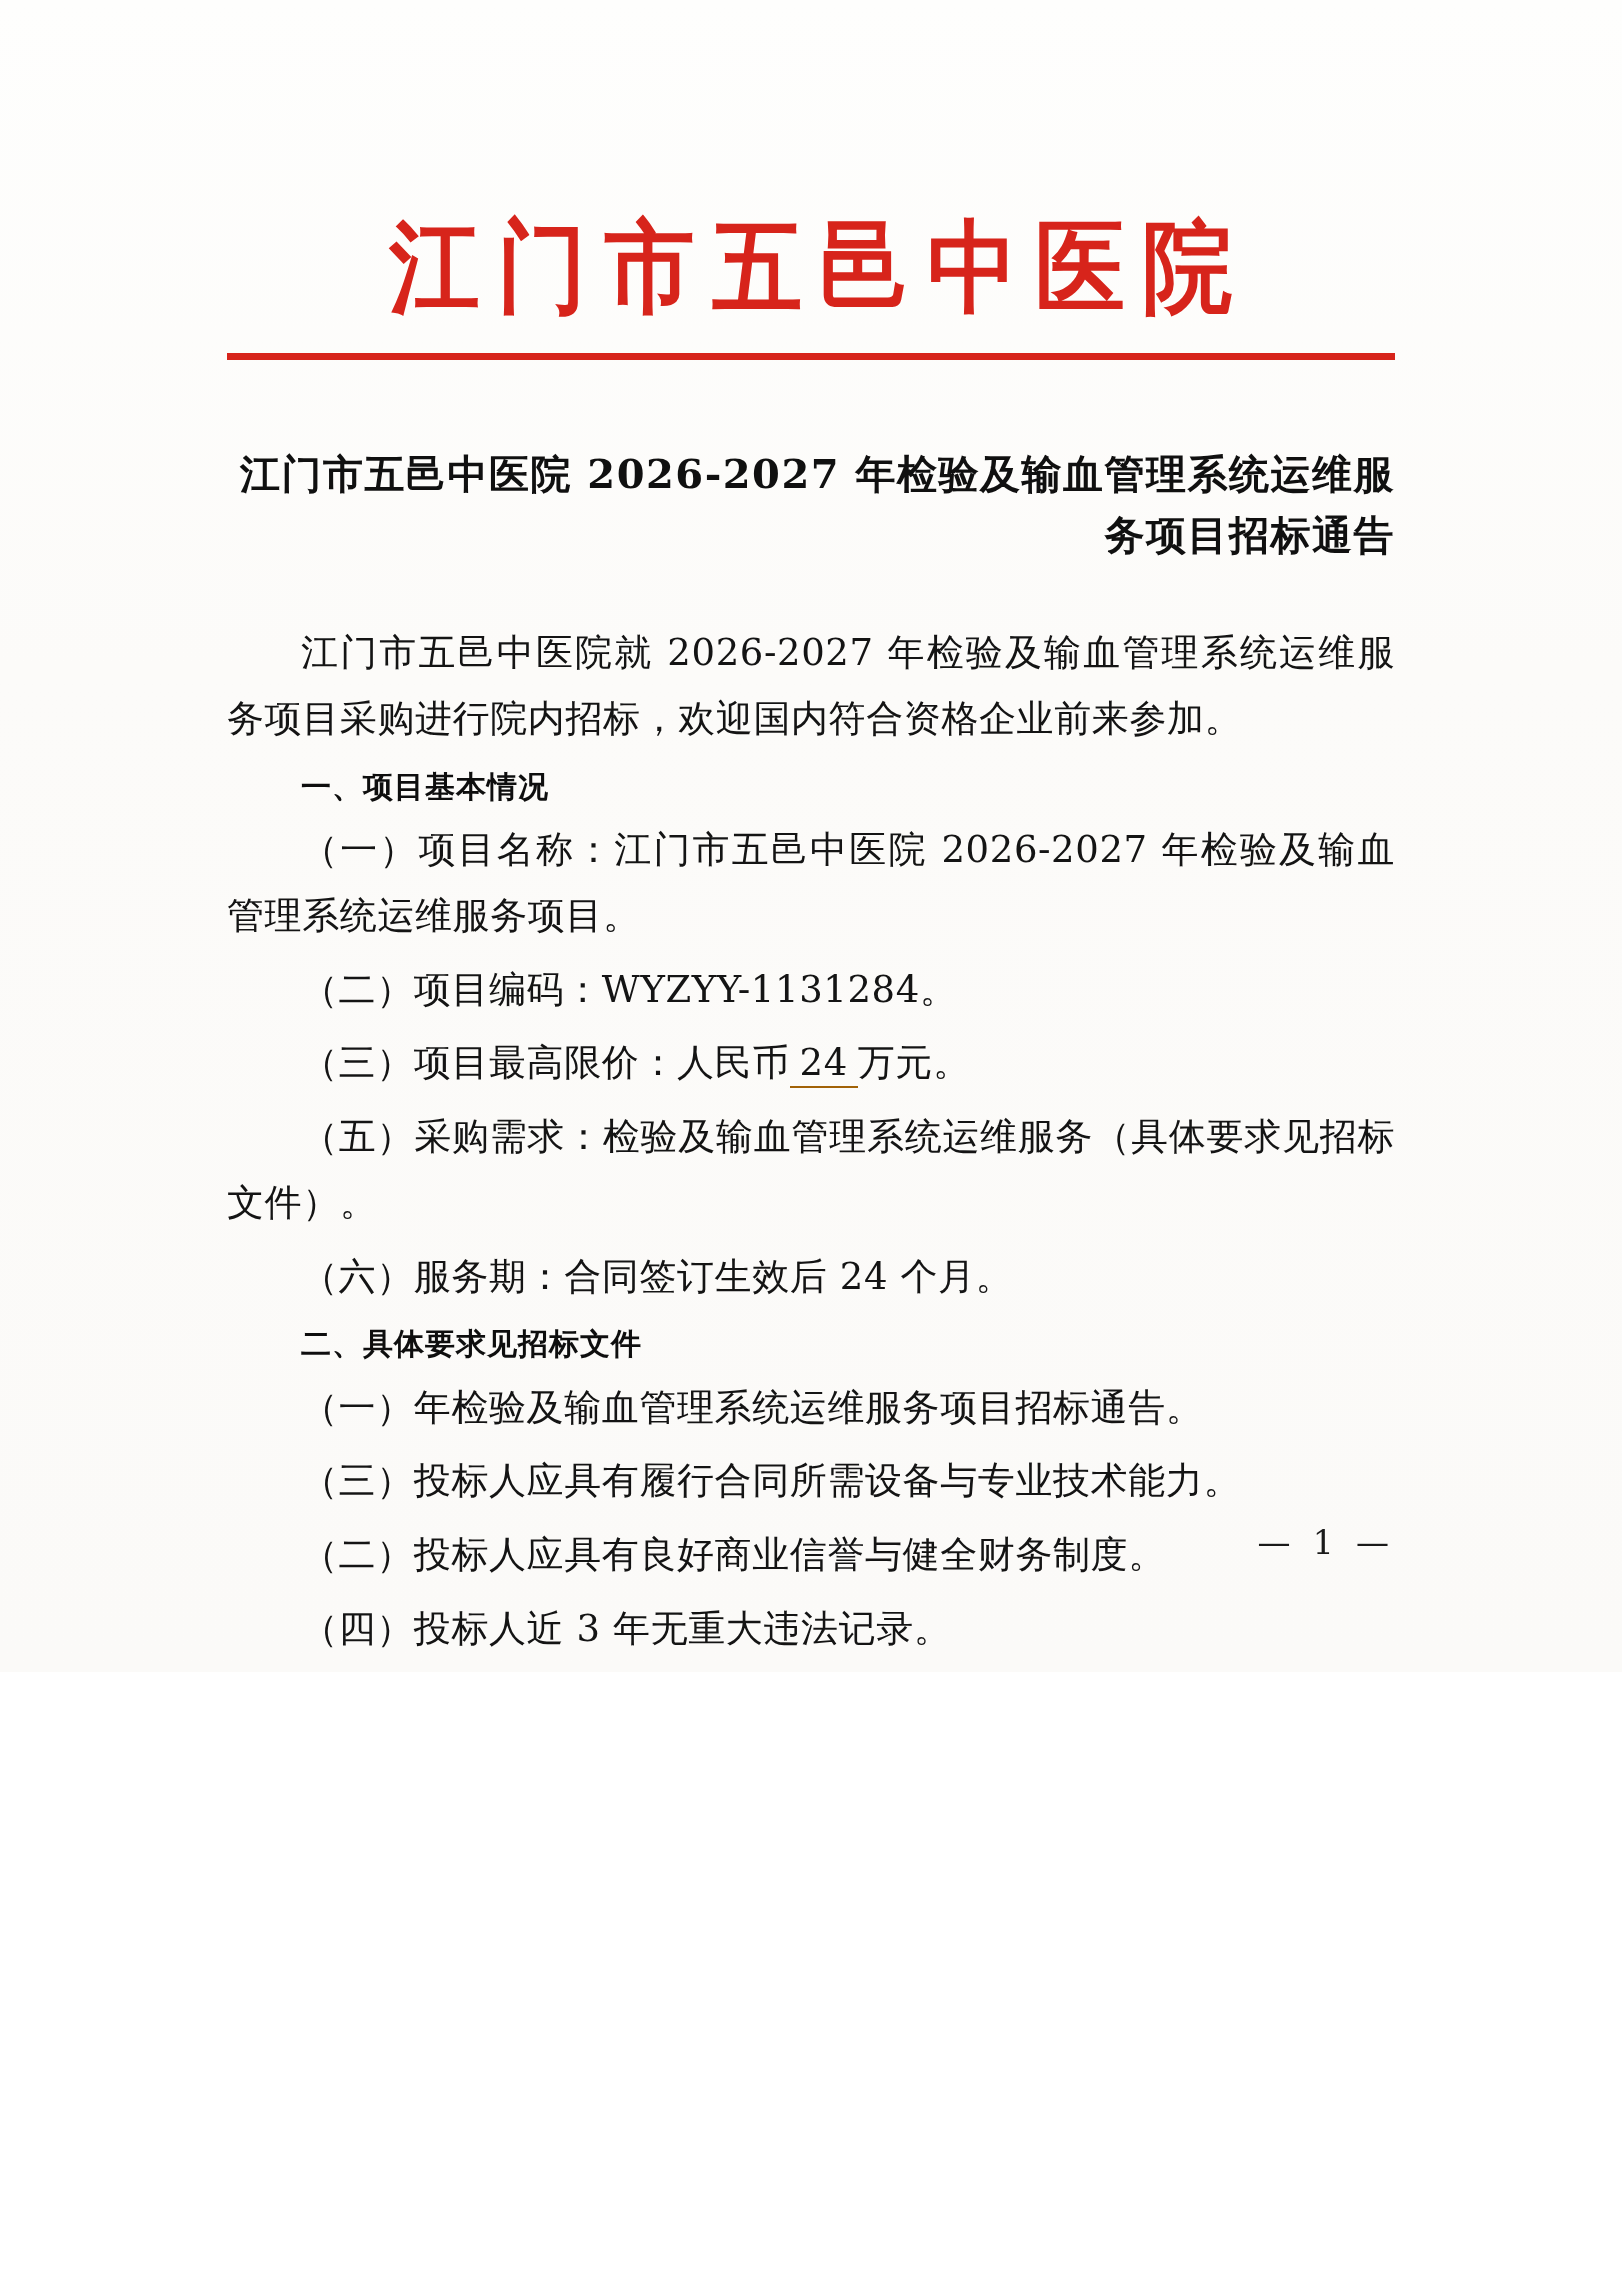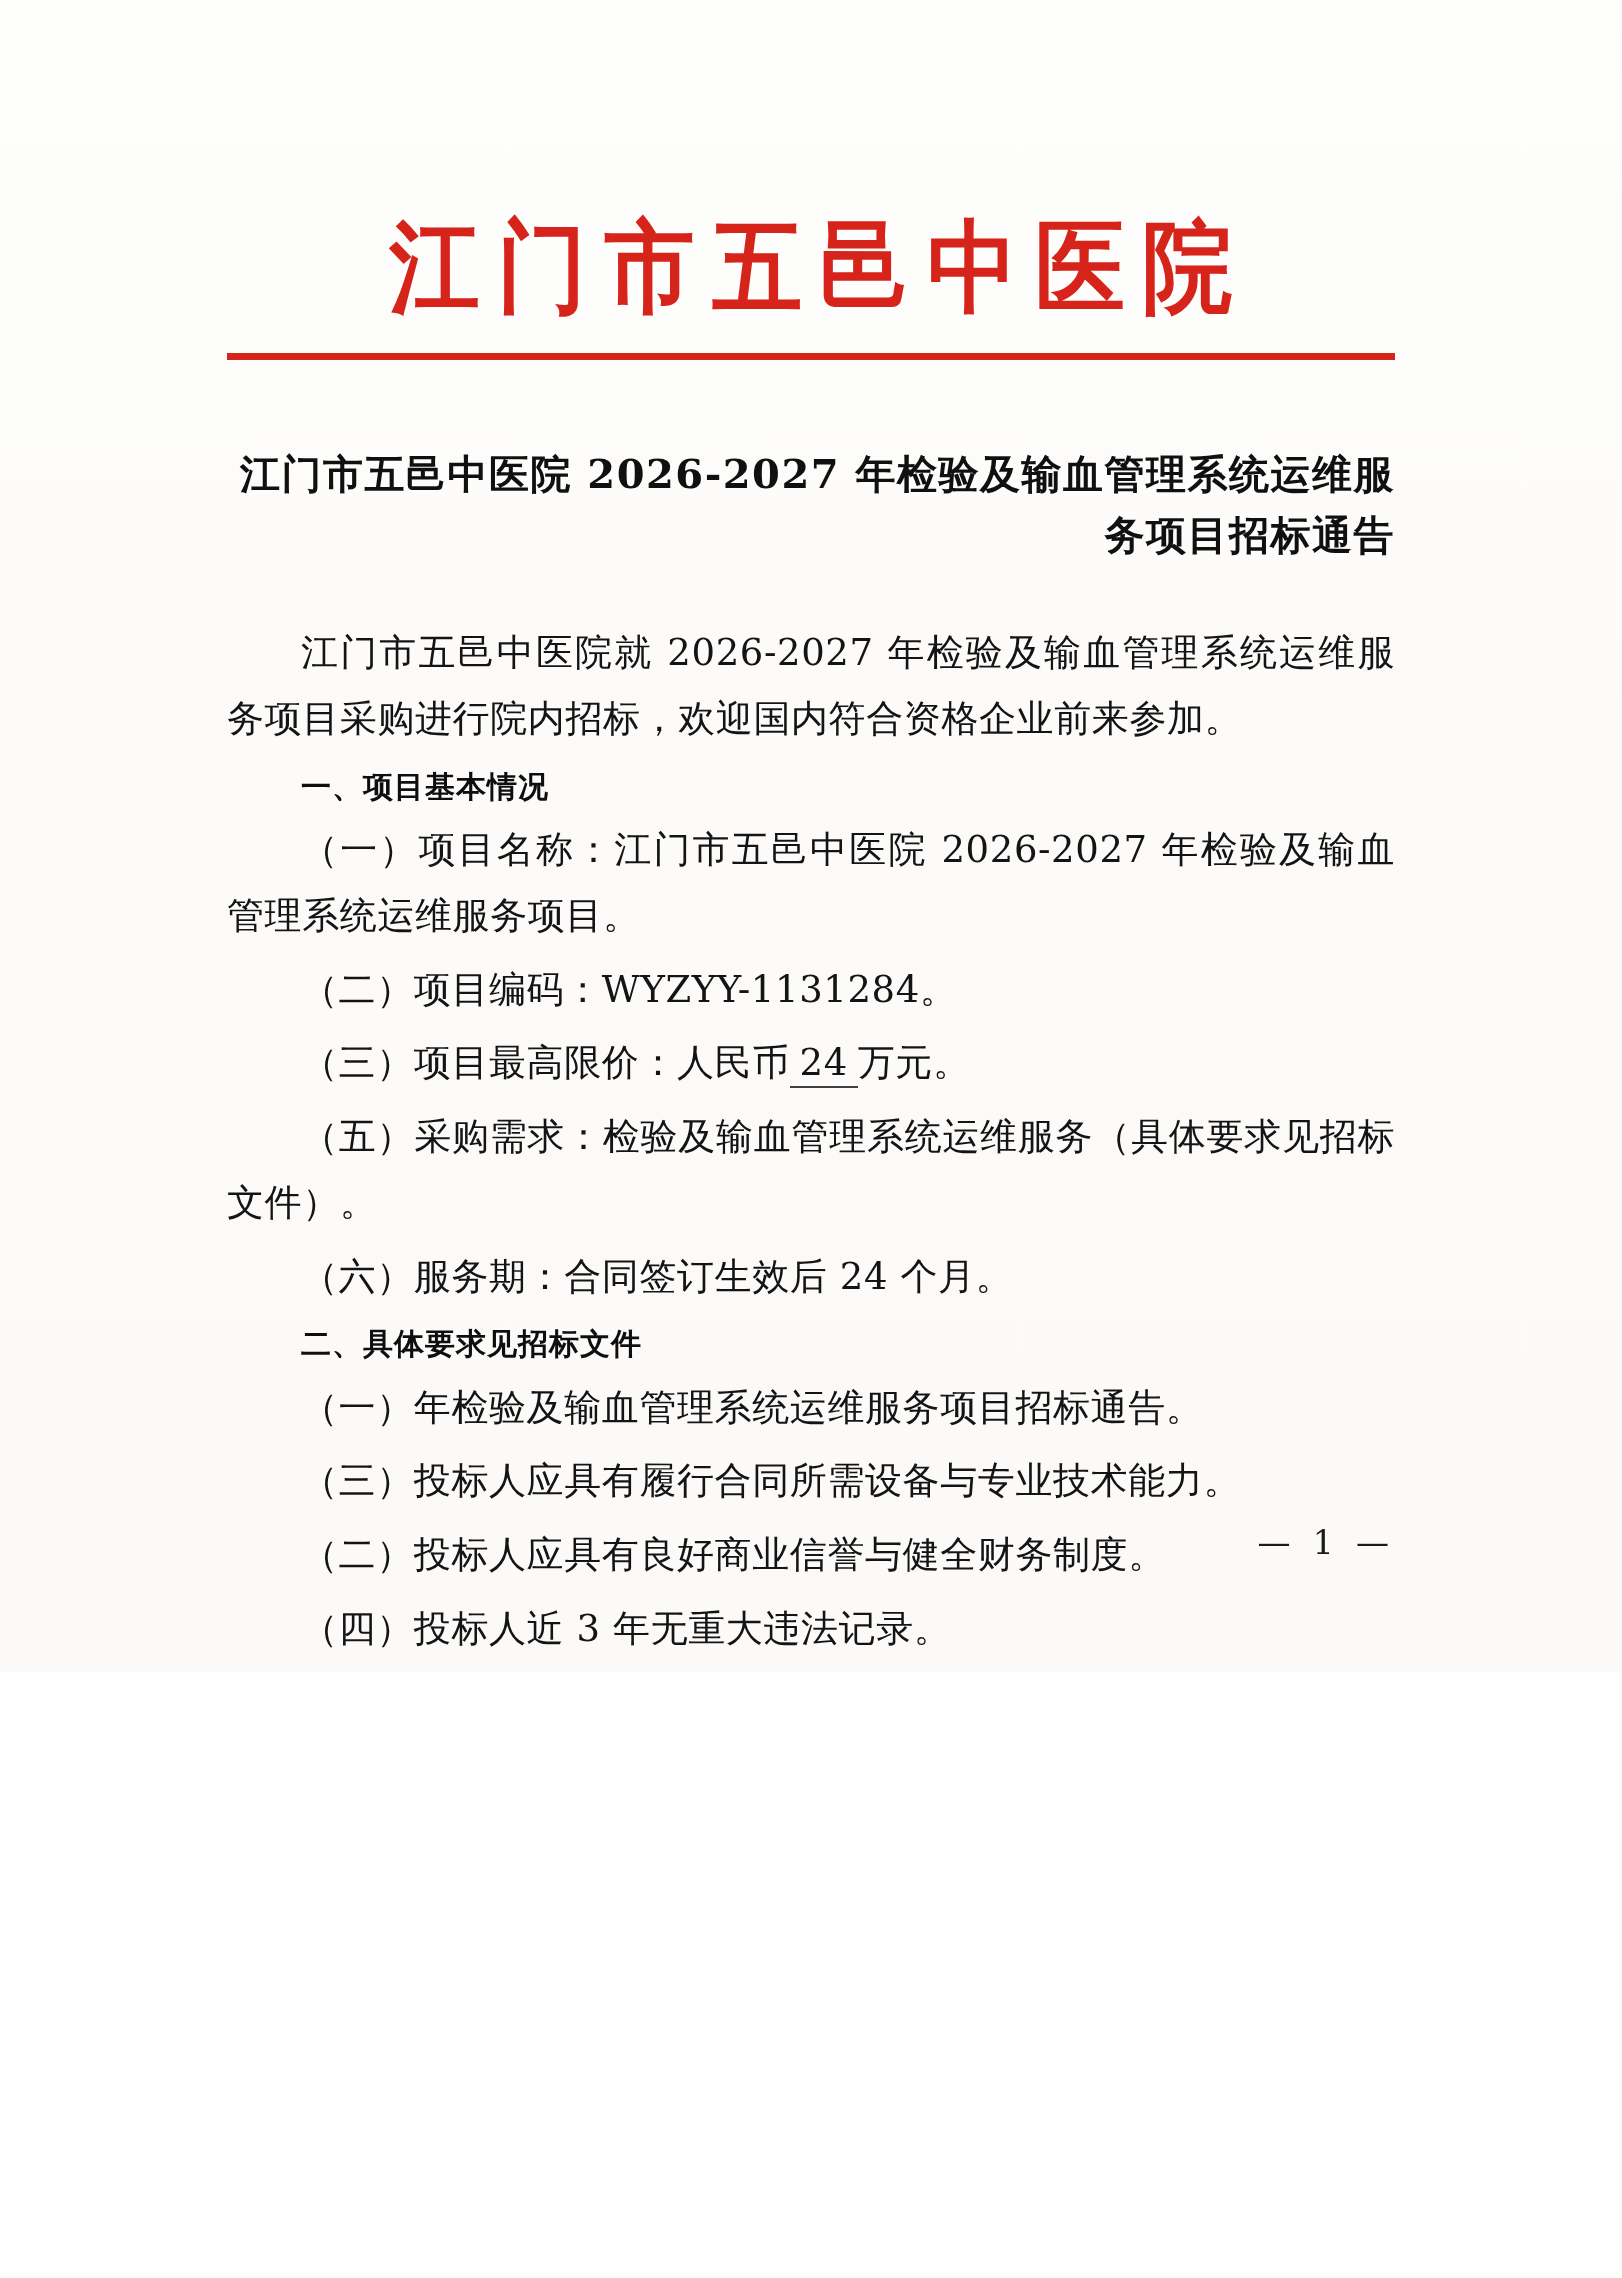--- a/index.html
+++ b/index.html
@@ -80,21 +80,21 @@
   h2.section {
     margin: 5.9px 0 3.9px 0;
     font-size: 30px;
     font-weight: 700;
     line-height: 1.78;
     letter-spacing: 1px;
     color: #0e0e0e;
     text-indent: 74px;
   }
   .underlined {
-    border-bottom: 2px solid #404040;
+    border-bottom: 2px solid #a16207;
     padding: 0 9.8px 2px 9.8px;
   }
   
   .page-number {
     position: absolute;
     right: 227px;
     bottom: 110px;
     font-size: 33px;
     letter-spacing: 5.9px;
     color: #1a1a1a;

